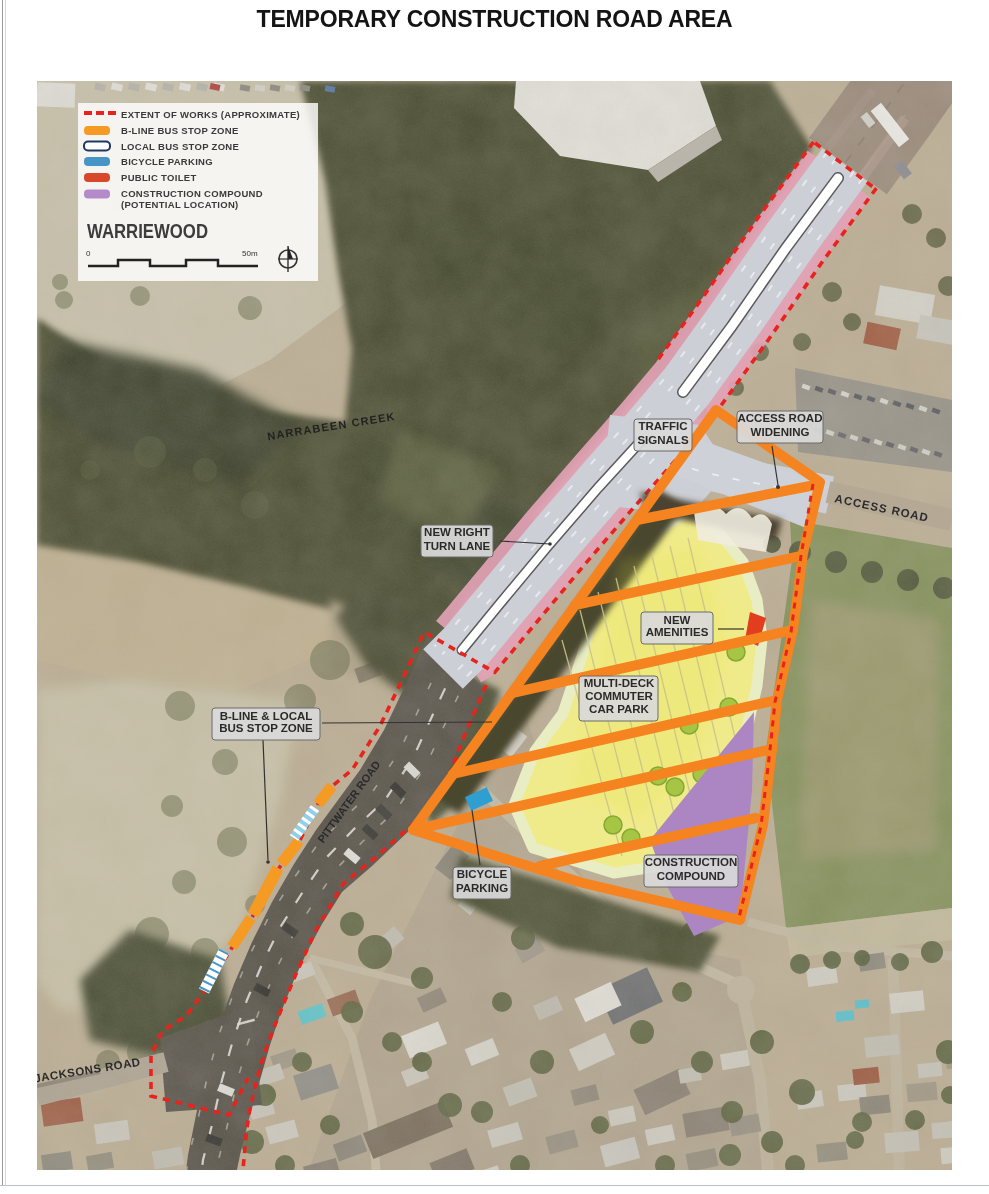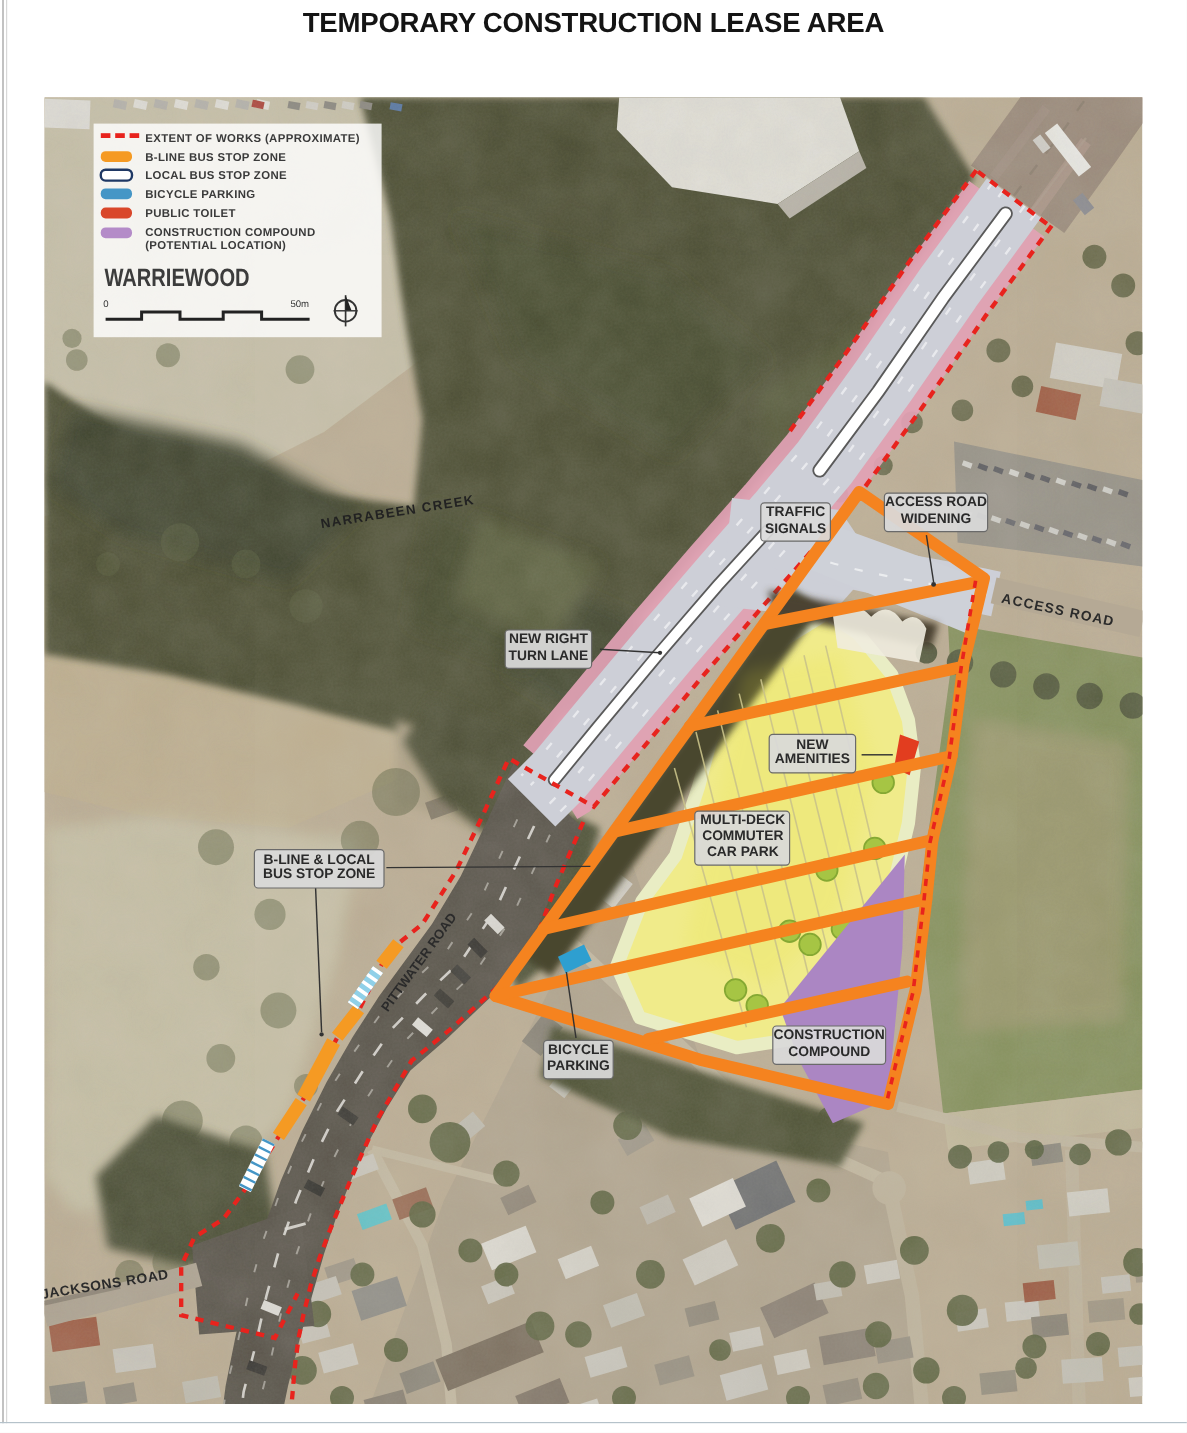--- a/index.html
+++ b/index.html
@@ -1,21 +1,21 @@
 <!DOCTYPE html>
 <html><head><meta charset="utf-8">
 <style>
 html,body{margin:0;padding:0;width:989px;height:1194px;background:#ffffff;font-family:"Liberation Sans",sans-serif;overflow:hidden}
 #title{position:absolute;top:6px;left:0;width:989px;text-align:center;font-size:23px;font-weight:bold;color:#141414;letter-spacing:-0.2px}
 #lrule{position:absolute;left:2px;top:0;width:1px;height:1186px;background:#9a9a9a}
 #brule{position:absolute;left:0;top:1185px;width:989px;height:1px;background:#b5c2ca}
 </style></head>
 <body>
 
-<div id="title">TEMPORARY CONSTRUCTION LEASE AREA</div>
+<div id="title">TEMPORARY CONSTRUCTION ROAD AREA</div>
 
 <div id="lrule"></div>
 
 <div style="position:absolute;left:5px;top:0;width:1px;height:1186px;background:#d8d8d8"></div>
 
 <div id="brule"></div>
 
 <svg width="989" height="1194" viewBox="0 0 989 1194" style="position:absolute;left:0;top:0">
 <defs>
 <clipPath id="map">

